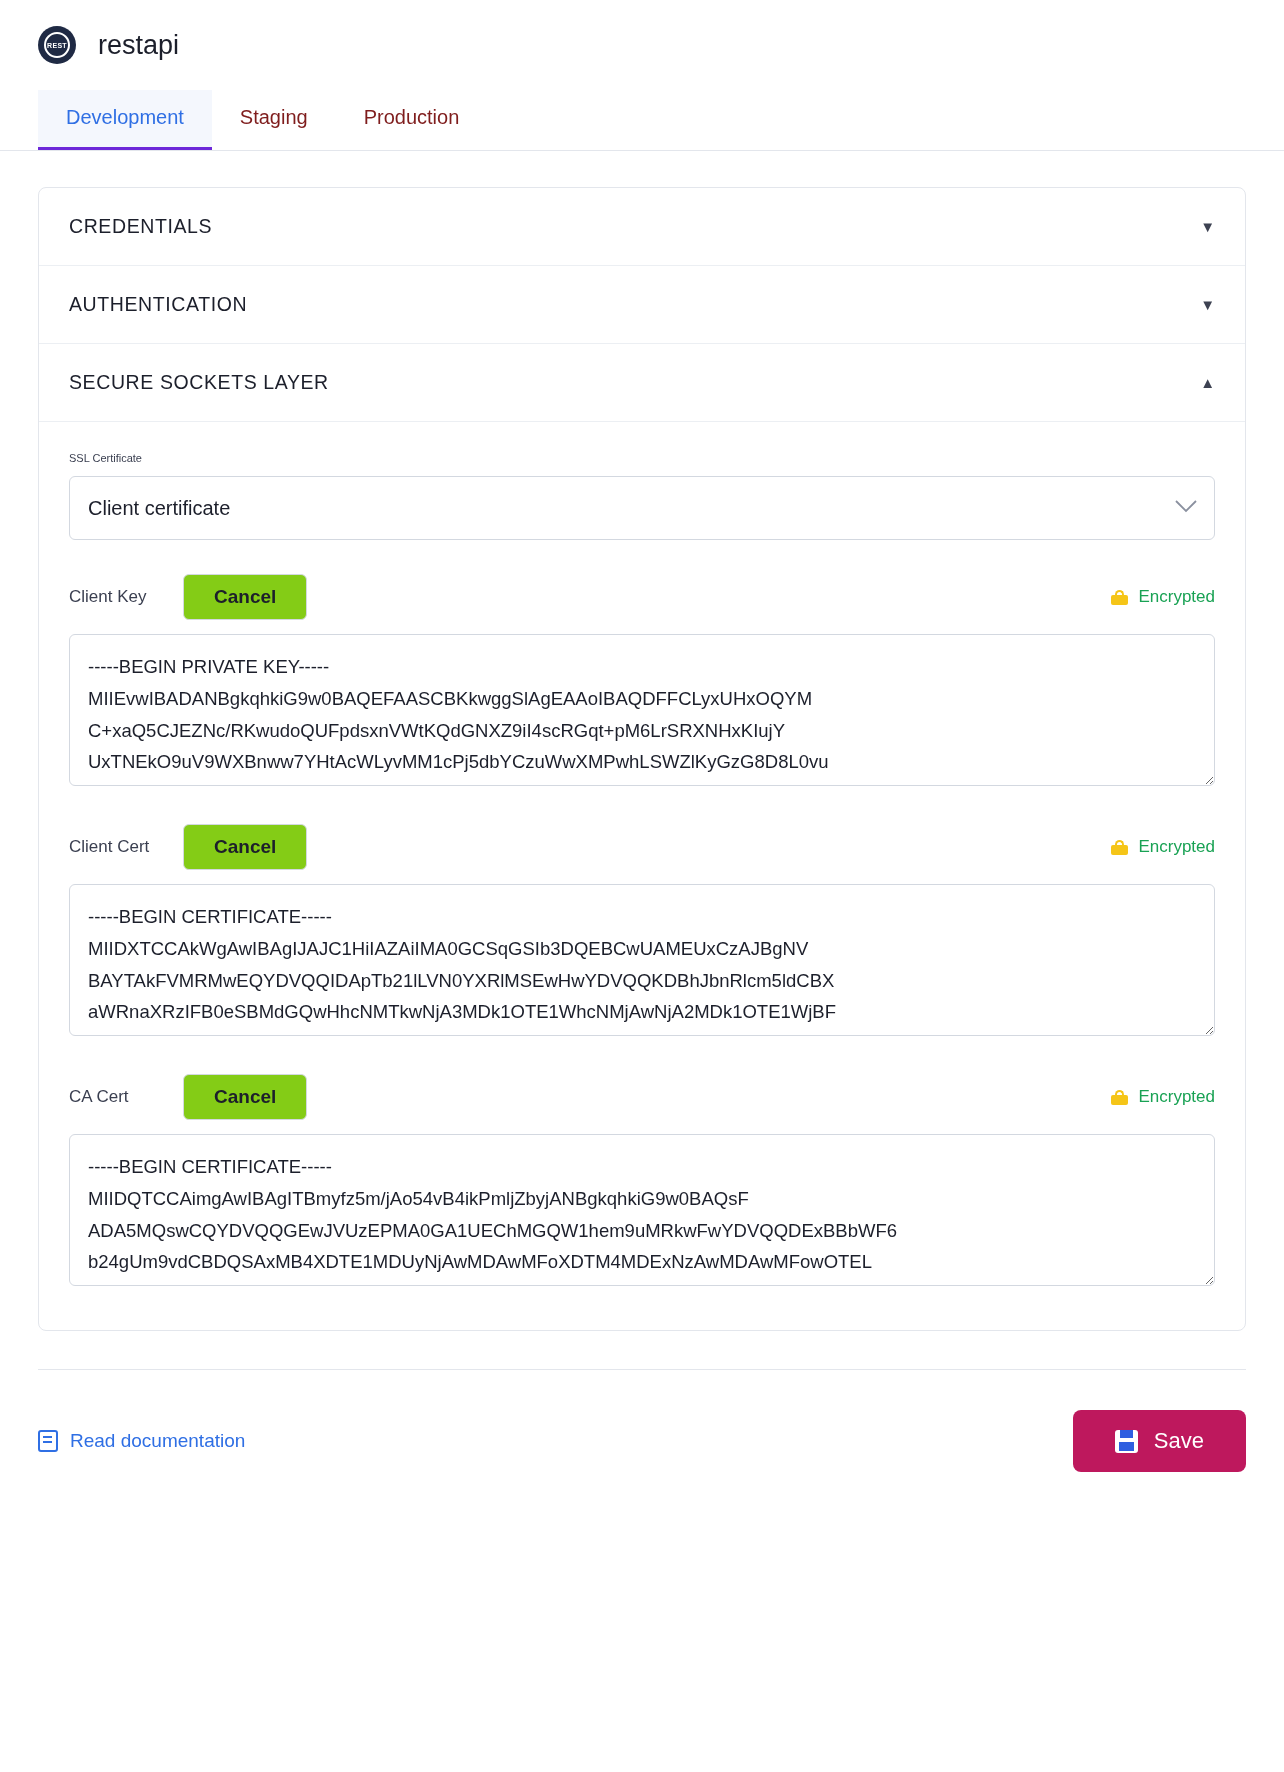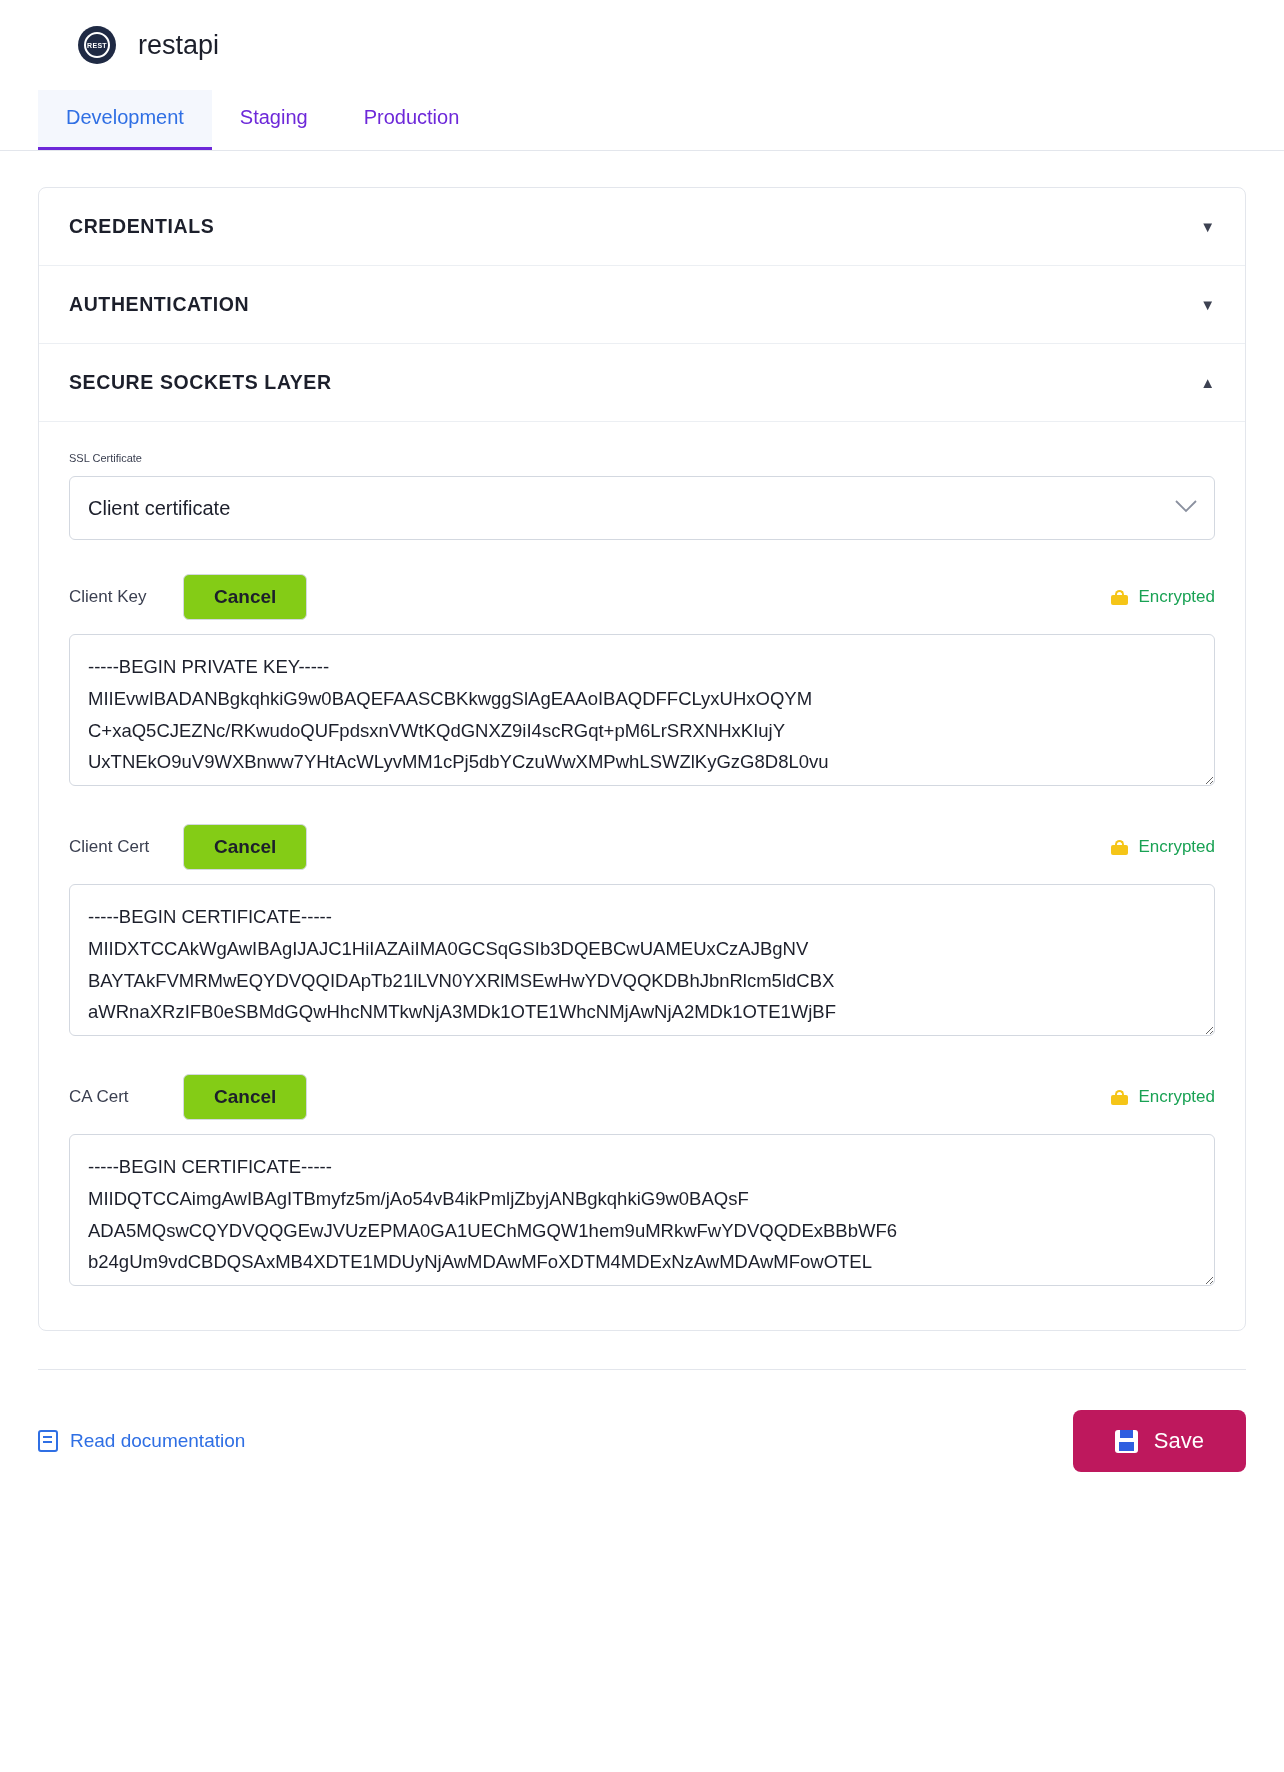--- a/index.html
+++ b/index.html
@@ -15,21 +15,20 @@
     min-height: 1772px;
     position: relative;
   }
 
   
   .app-header {
     display: flex;
     align-items: center;
     gap: 22px;
     padding: 26px 38px 0 38px;
-    margin-left: 40px;
   }
   .brand-logo {
     width: 38px;
     height: 38px;
     border-radius: 50%;
     background: #1f2a44;
     display: flex;
     align-items: center;
     justify-content: center;
     flex: none;
@@ -57,21 +56,21 @@
   .tab-bar {
     display: flex;
     align-items: flex-end;
     gap: 0;
     padding: 26px 38px 0 38px;
     border-bottom: 1px solid #e3e6ec;
   }
   .tab {
     padding: 16px 28px 18px 28px;
     font-size: 20px;
-    color: #6d28d9;
+    color: #7f1d1d;
     cursor: pointer;
     border-bottom: 3px solid transparent;
     background: transparent;
   }
   .tab.active {
     color: #2f6fe4;
     background: #f4f7fd;
     border-bottom: 3px solid #6d28d9;
   }
 
@@ -89,21 +88,21 @@
     display: flex;
     align-items: center;
     justify-content: space-between;
     padding: 27px 30px;
     border-bottom: 1px solid #eceff3;
     cursor: pointer;
   }
   .section-head h2 {
     margin: 0;
     font-size: 19.5px;
-    font-weight: bold;
+    font-weight: normal;
     letter-spacing: .6px;
     color: #1c1f2b;
   }
   .caret {
     font-size: 15px;
     color: #3d4252;
     line-height: 1;
   }
 
   .section-body {

